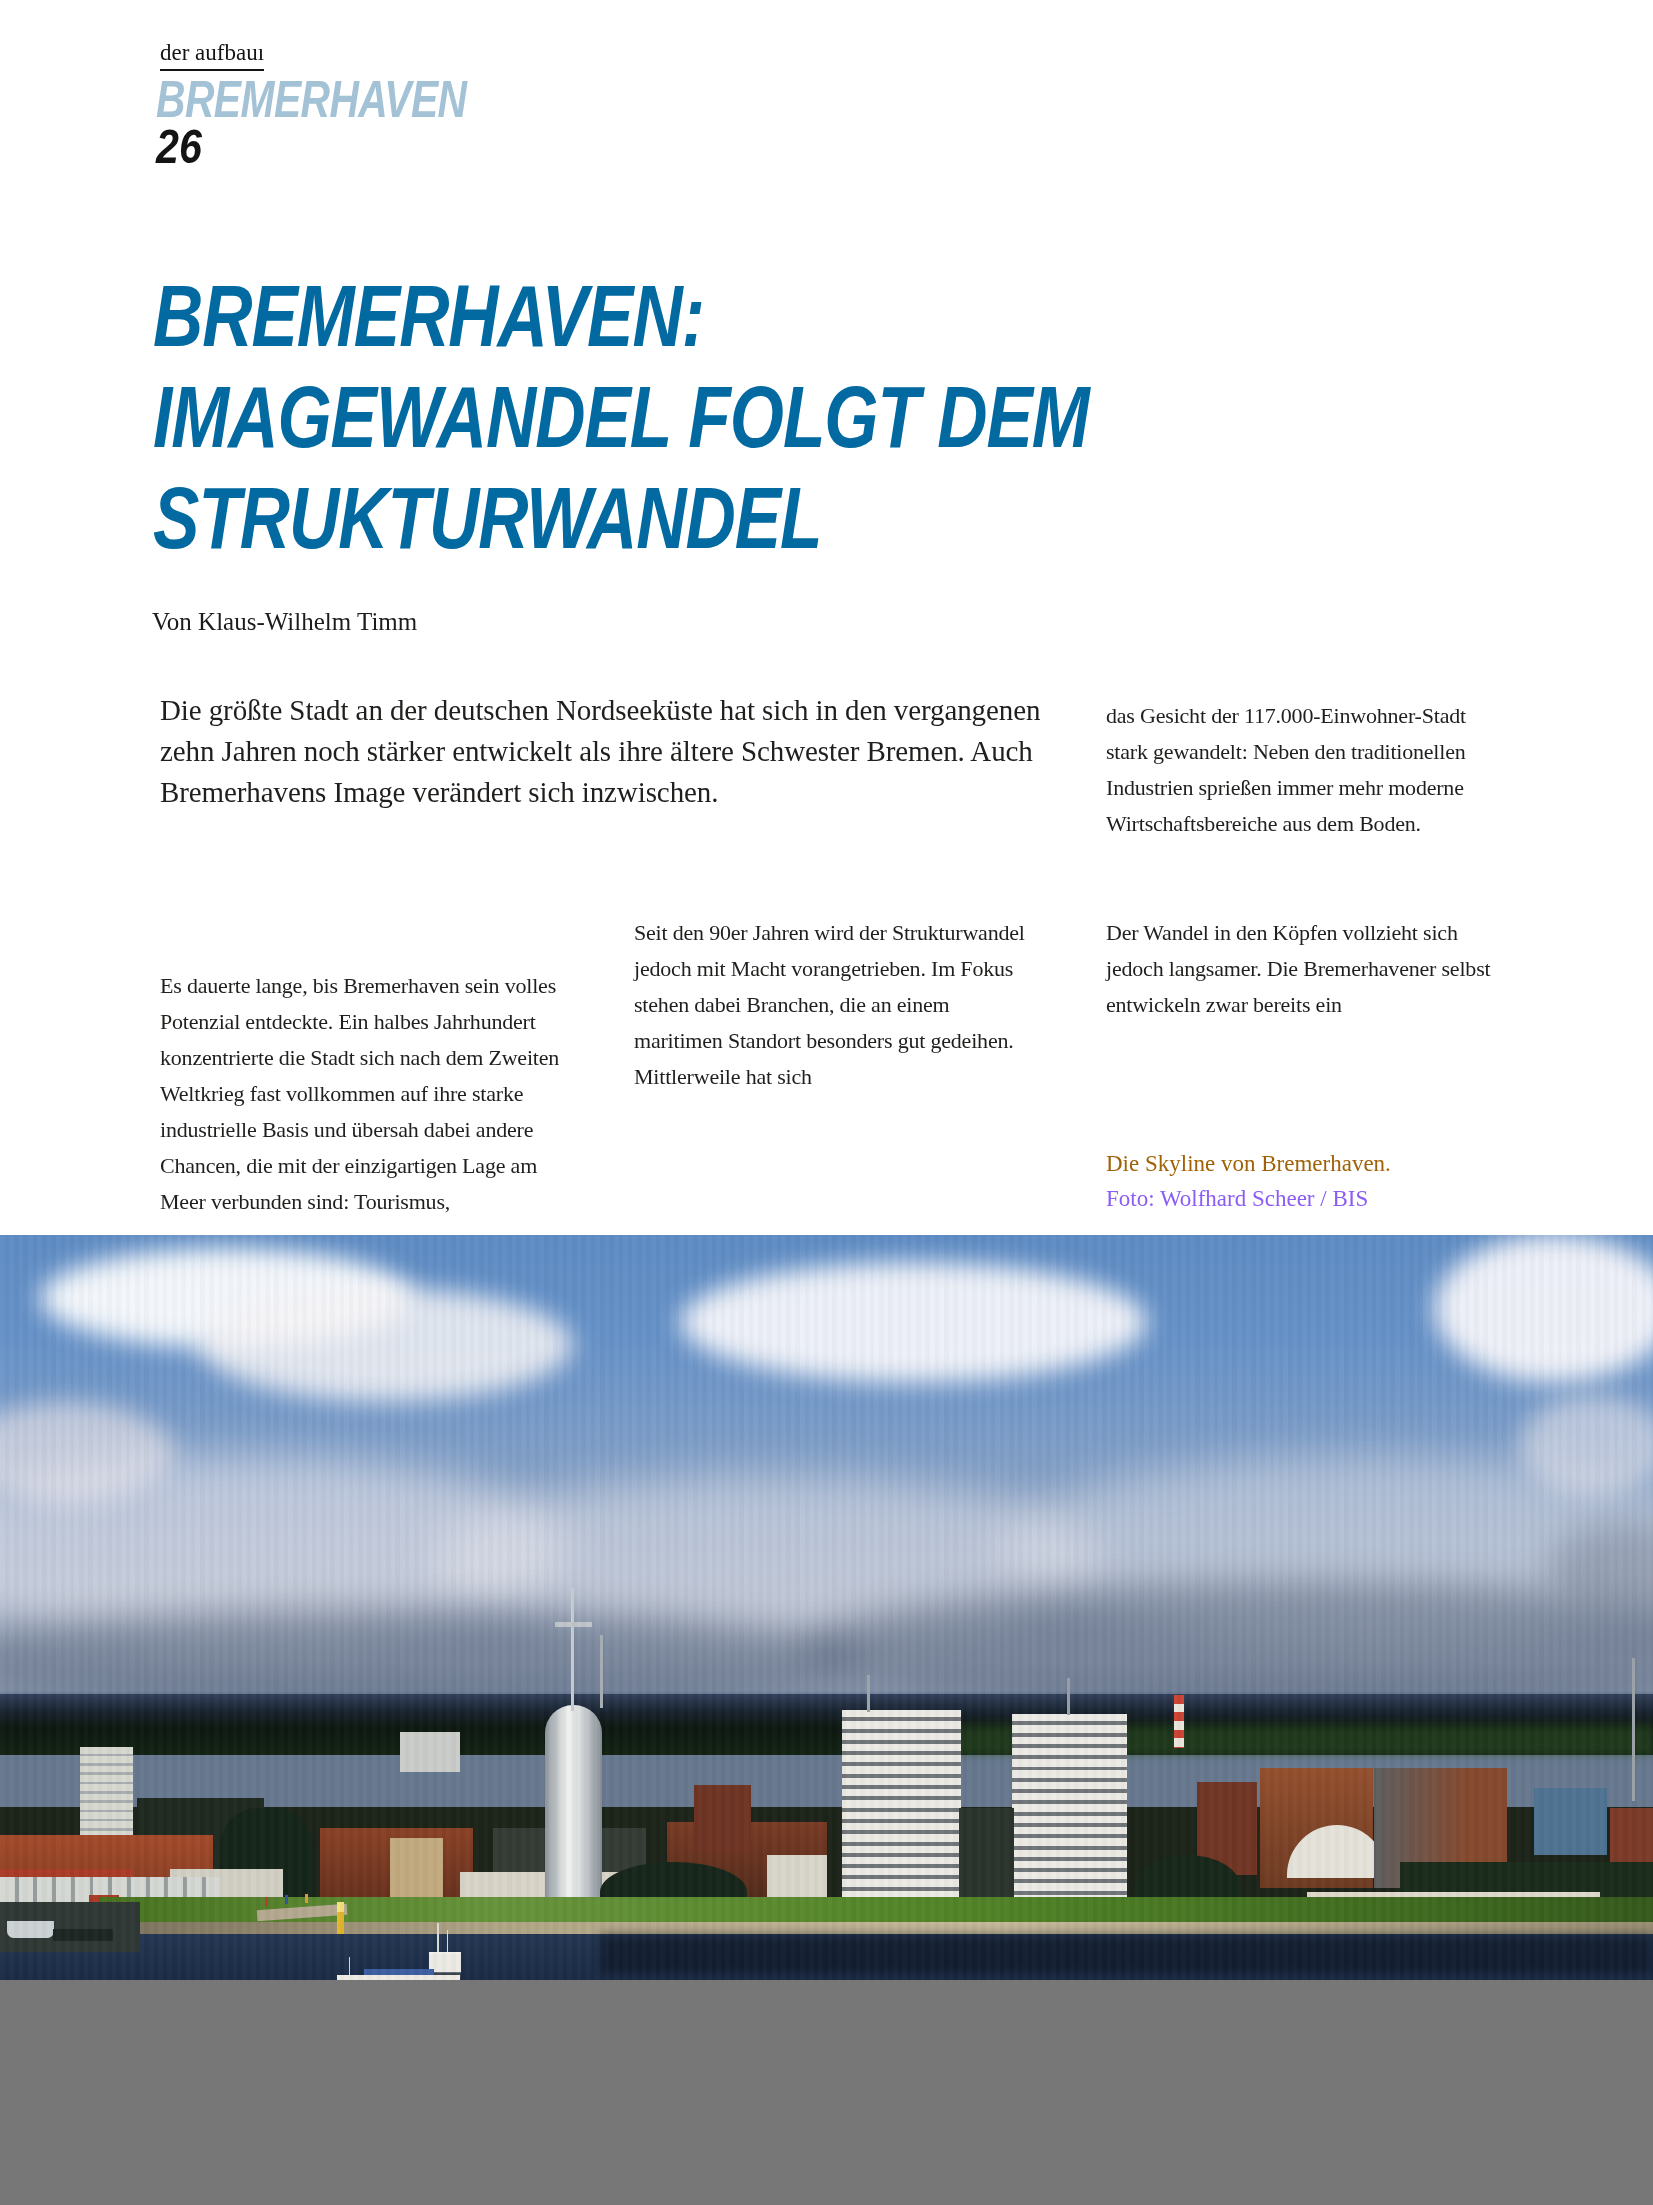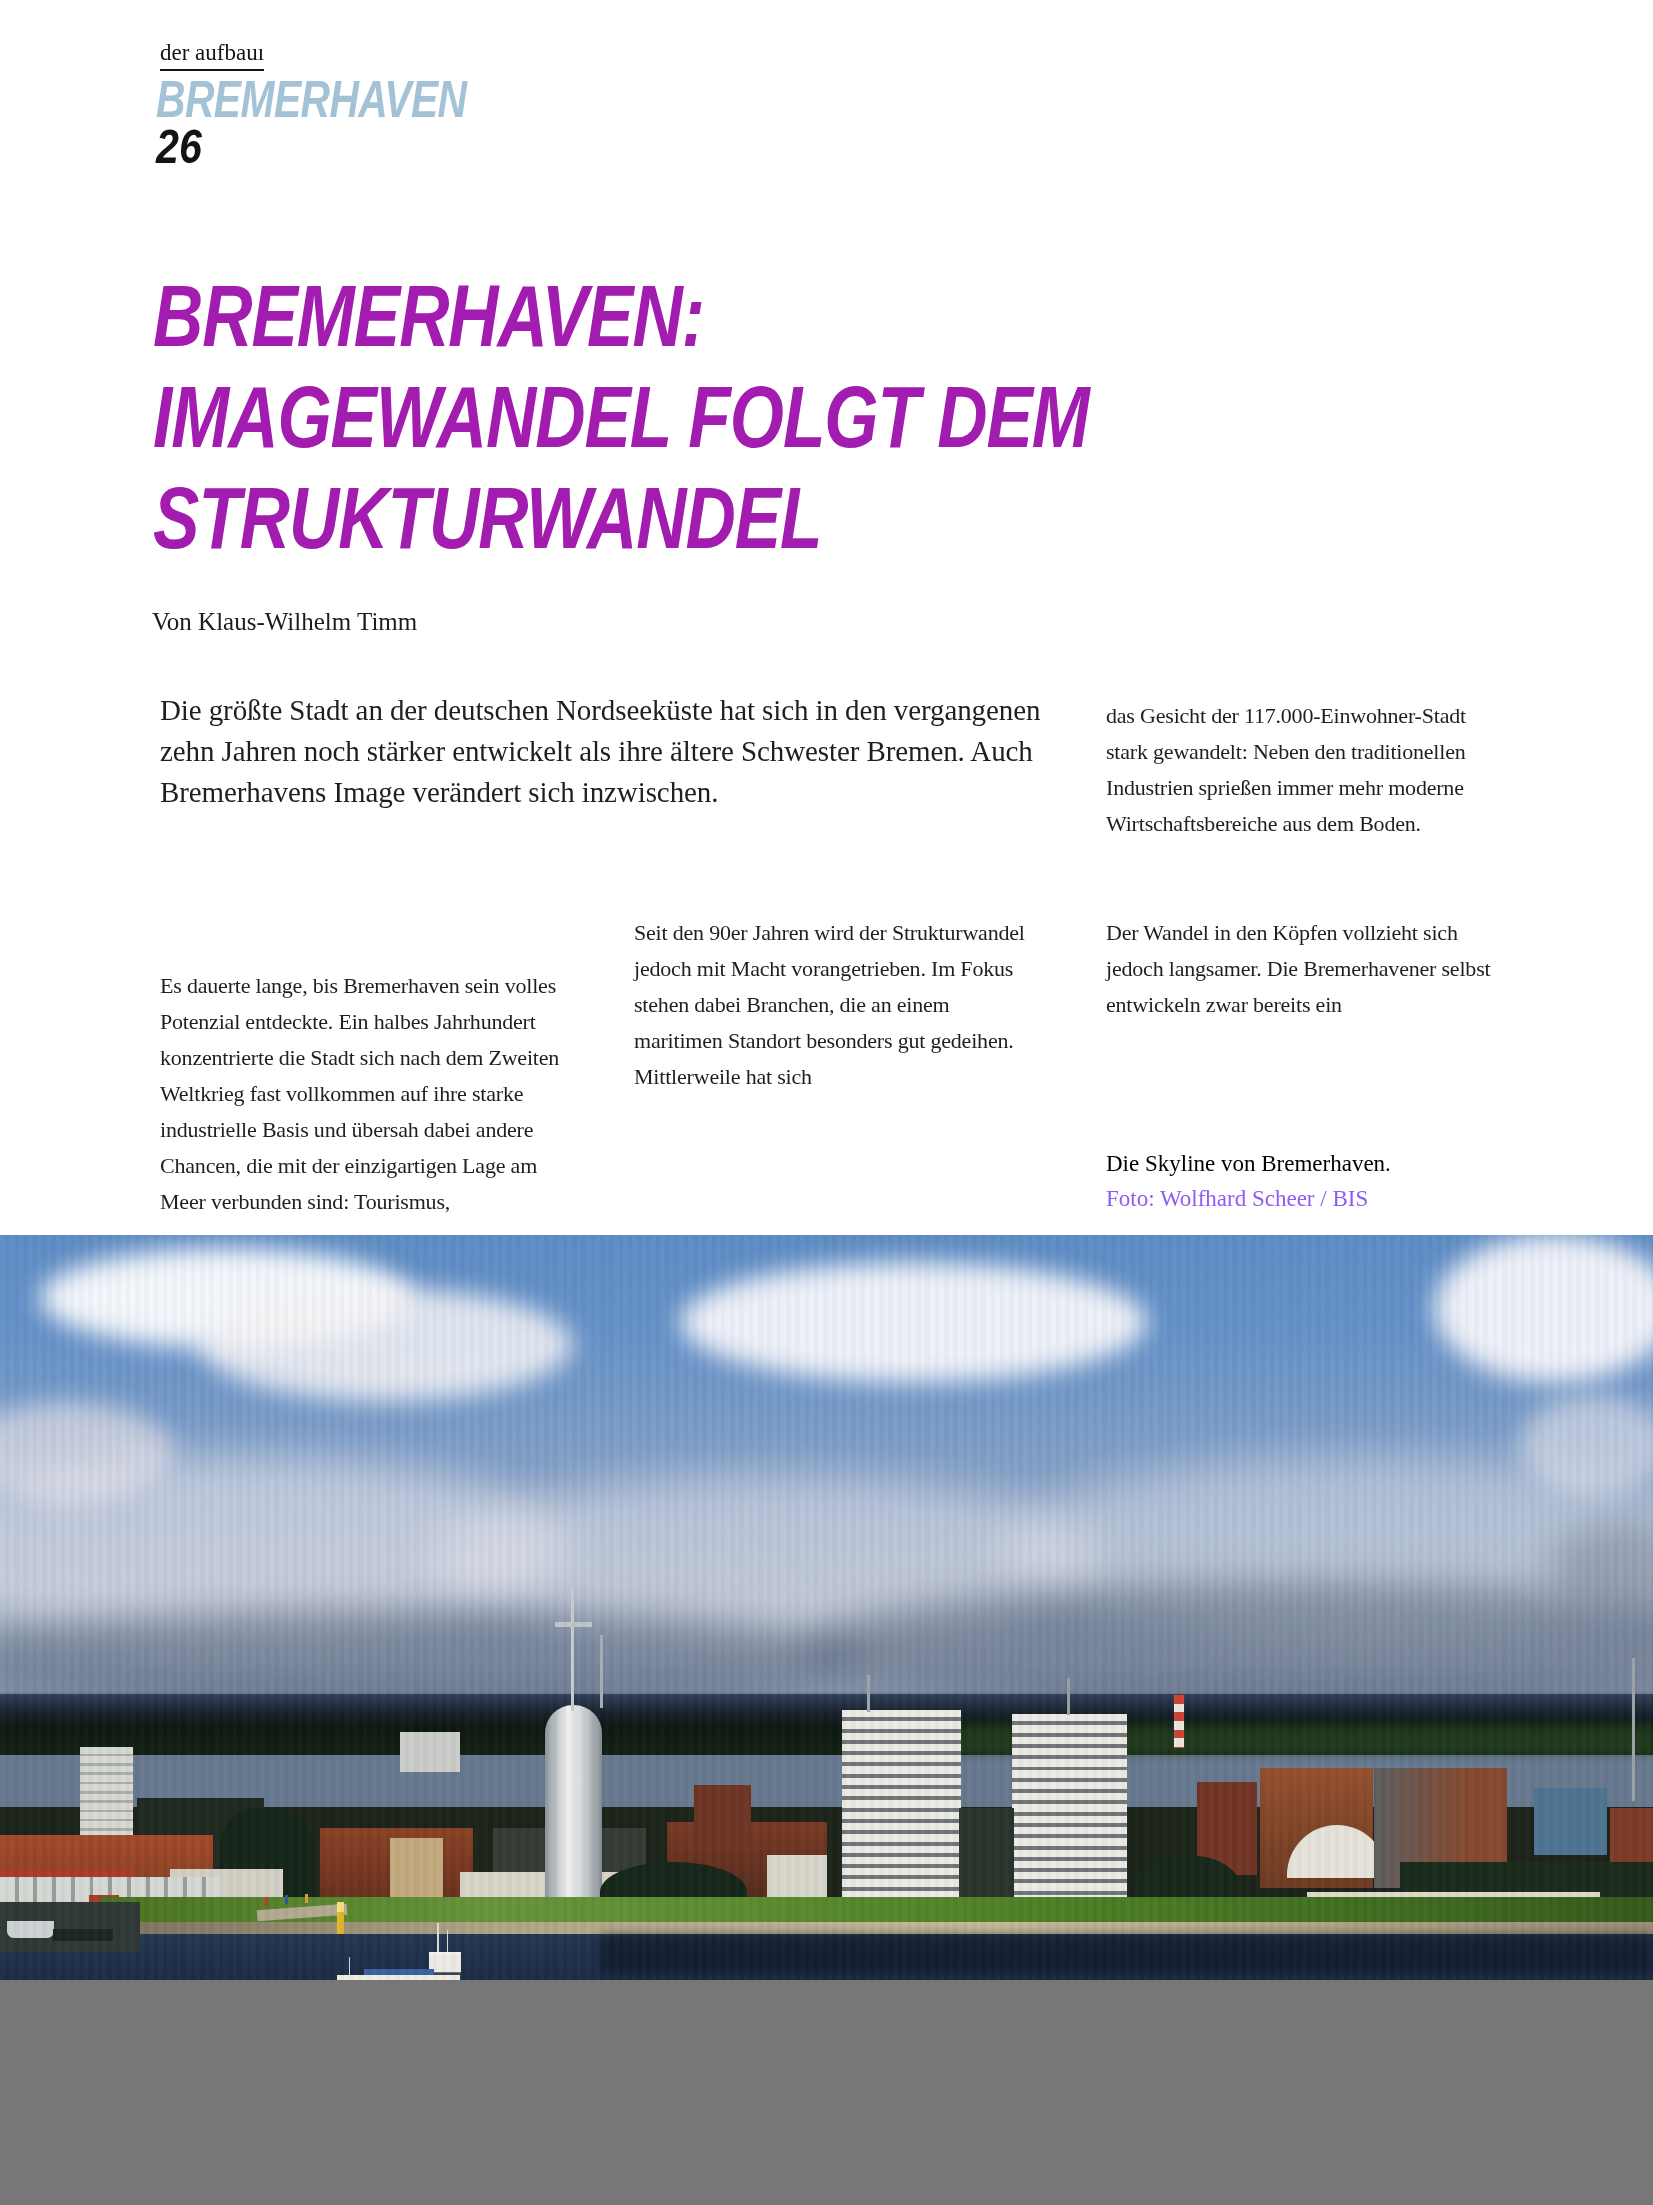--- a/index.html
+++ b/index.html
@@ -18,40 +18,40 @@
     transform:scaleX(.8);transform-origin:left top;letter-spacing:-0.7px;white-space:nowrap;
   }
   .pagenum{
     position:absolute;left:156px;top:120px;font-family:"Liberation Sans",sans-serif;
     font-style:italic;font-weight:bold;font-size:49px;line-height:52px;color:#141414;
     transform:scaleX(.84);transform-origin:left top;
   }
   
   .title{
     position:absolute;left:153px;top:265px;font-family:"Liberation Sans",sans-serif;
-    font-style:italic;font-weight:bold;font-size:87px;line-height:101px;color:#a21caf;
+    font-style:italic;font-weight:bold;font-size:87px;line-height:101px;color:#0369a1;
     letter-spacing:-1.3px;white-space:nowrap;
   }
   .title .tline{transform:scaleX(.8);transform-origin:left top;}
   .byline{position:absolute;left:152px;top:606px;font-size:25px;line-height:32px;color:#1c1c1b;}
   
   .lead{
     position:absolute;left:160px;top:690px;width:897px;
     font-size:29px;line-height:41px;color:#201f1d;letter-spacing:-0.1px;
   }
   
   .bodycol{position:absolute;width:400px;font-size:22px;line-height:36px;letter-spacing:-0.2px;color:#201f1d;}
   .bodycol p{margin:0;hyphens:manual;}
   .bodycol p + p{margin-top:36px;}
   .col1{left:160px;top:968px;}
   .col2{left:634px;top:915px;}
   .col3a{left:1106px;top:698px;}
   .col3b{left:1106px;top:915px;}
   .caption{position:absolute;left:1106px;top:1146px;width:413px;font-size:23px;line-height:35px;}
-  .caption .cap-blue{color:#000000;}
+  .caption .cap-blue{color:#a16207;}
   .caption .cap-black{color:#8b5cf6;}
   
   .photo{
     position:absolute;left:0;top:1235px;width:1654px;height:970px;overflow:hidden;
     background:linear-gradient(180deg,
       #5e8cc4 0%, #6591c8 10%, #7a9cc8 20%, #8fa5c4 30%,
       #9dacc2 38%, #a3aec1 44%, #8d9bb1 47%, #66788f 47.5%);
   }
   .photo *{position:absolute;}
   .cloud{border-radius:50%;filter:blur(12px);}

